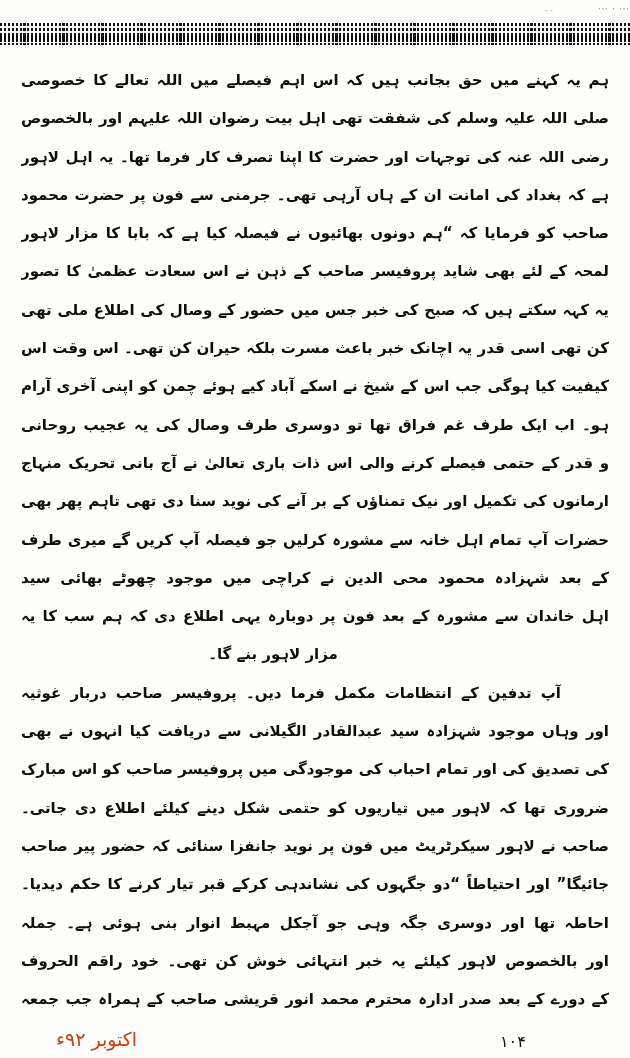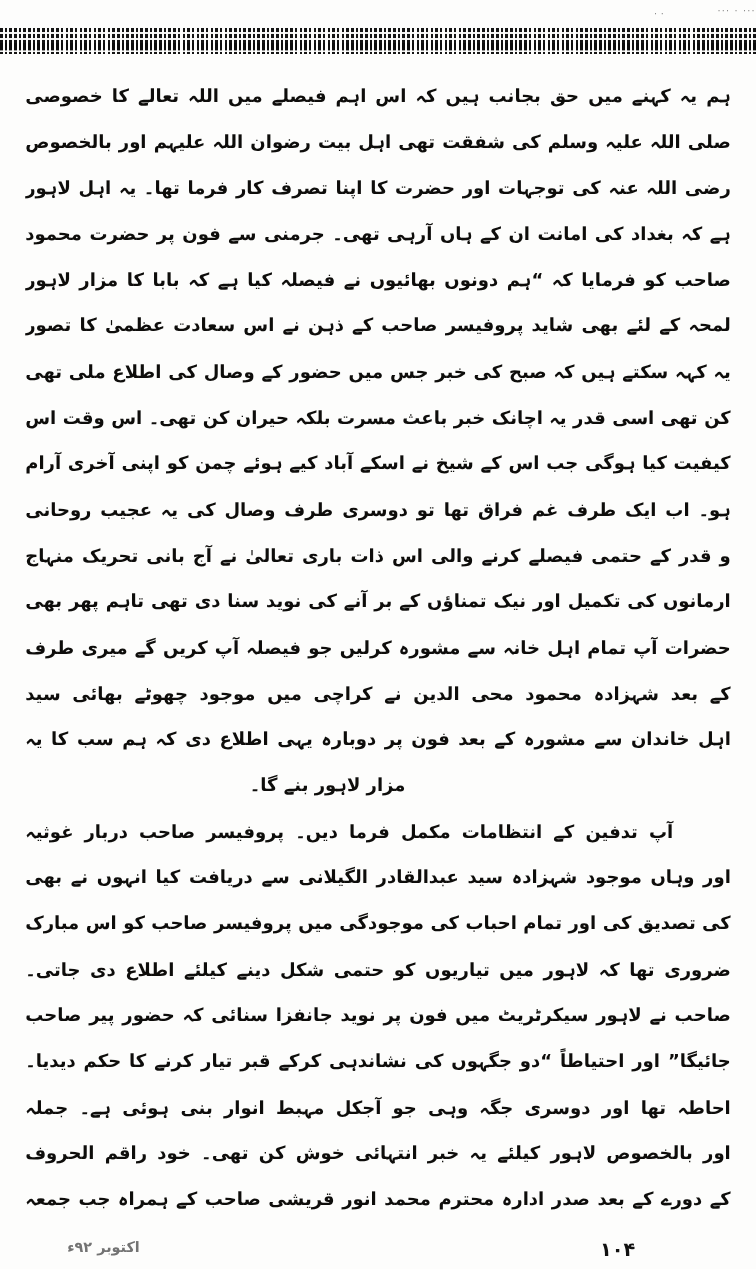--- a/index.html
+++ b/index.html
@@ -78,32 +78,32 @@
   }
 
   
   .footer-date {
     position: absolute;
     top: 1024px;
     left: 56px;
     height: 30px;
     line-height: 30px;
     direction: rtl;
-    font-weight: 700;
-    font-size: 12px;
-    color: #737373;
+    font-weight: 400;
+    font-size: 19px;
+    color: #c2410c;
   }
   .page-number {
     position: absolute;
     top: 1028px;
     left: 500px;
     height: 28px;
     line-height: 28px;
     direction: rtl;
-    font-weight: 700;
+    font-weight: 400;
     font-size: 16px;
     color: #111;
   }
 </style>
 </head>
 <body>
 
 <div class="page" lang="ur">
 
   <div class="artifact a1">··</div>

